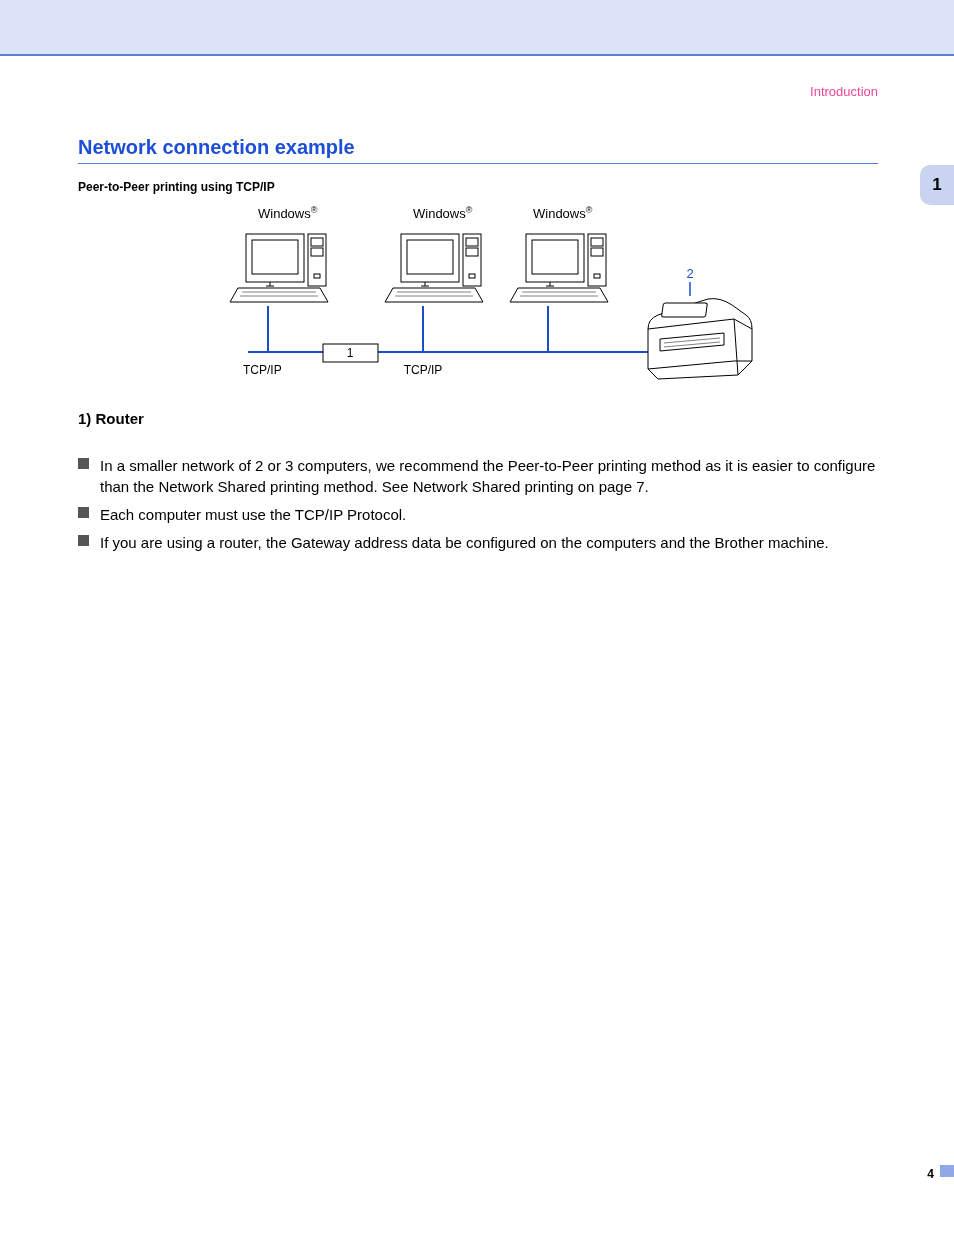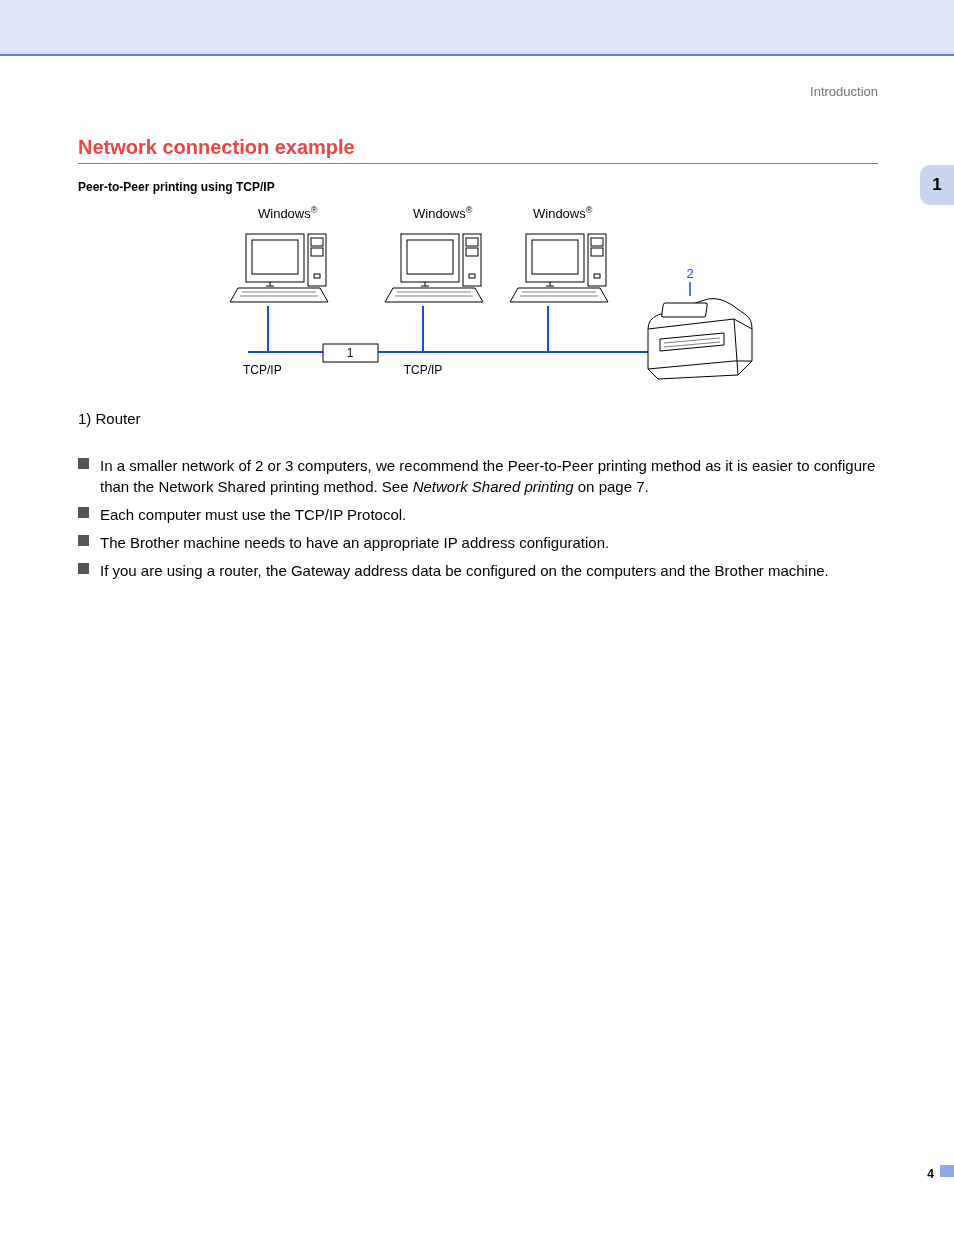--- a/index.html
+++ b/index.html
@@ -18,21 +18,21 @@
   }
   .topline {
     height: 2px;
     background: #5b7fd6;
   }
   .header-section {
     position: absolute;
     top: 84px;
     right: 76px;
     font-size: 13px;
-    color: #737373;
+    color: #ec4899;
   }
   .chapter-tab {
     position: absolute;
     right: 0;
     top: 165px;
     width: 34px;
     height: 40px;
     background: #c9d5f0;
     border-top-left-radius: 10px;
     border-bottom-left-radius: 10px;
@@ -50,21 +50,21 @@
     width: 800px;
   }
   h1 {
     font-size: 27px;
     font-weight: bold;
     margin: 0 0 34px 0;
   }
   h2 {
     font-size: 20px;
     font-weight: bold;
-    color: #ef4444;
+    color: #1d4ed8;
     margin: 0 0 4px 0;
   }
   .h2-rule {
     height: 1px;
     background: #5b7fd6;
     margin-bottom: 16px;
   }
   h3 {
     font-size: 12px;
     font-weight: bold;
@@ -74,21 +74,21 @@
     font-size: 15px;
     line-height: 1.35;
     margin: 0 0 14px 0;
   }
   .diagram-wrap {
     text-align: center;
     margin: 4px 0 14px 0;
   }
   .legend {
     font-size: 15px;
-    font-weight: normal;
+    font-weight: bold;
     margin: 4px 0 4px 0;
   }
   ul.square {
     list-style: none;
     padding: 0;
     margin: 28px 0 0 0;
   }
   ul.square li {
     position: relative;
     padding-left: 22px;
@@ -98,21 +98,21 @@
   }
   ul.square li::before {
     content: "";
     position: absolute;
     left: 0;
     top: 3px;
     width: 11px;
     height: 11px;
     background: #555;
   }
-  .italic-link { font-style: italic; }
+  .italic-link { }
   .pagenum-bar {
     position: absolute;
     right: 0;
     bottom: 58px;
     width: 14px;
     height: 12px;
     background: #90a8e8;
   }
   .pagenum {
     position: absolute;
@@ -224,22 +224,19 @@
   <div class="legend">1)  Router</div>
 
   <ul class="square">
     <li>
       <span>In a smaller network of 2 or 3 computers, we recommend the Peer-to-Peer printing method as it is easier to configure than the Network Shared printing method. See </span><span class="italic-link">Network Shared printing</span><span> on page 7.</span>
     </li>
     <li>
       <span>Each computer must use the TCP/IP Protocol.</span>
     </li>
     <li>
-      <span>The Brother machine needs to have an appropriate IP address configuration.</span>
-    </li>
-    <li>
       <span>If you are using a router, the Gateway address data be configured on the computers and the Brother machine.</span>
     </li>
   </ul>
 </div>
 
 <div class="pagenum">4</div>
 <div class="pagenum-bar"></div>
 
 </body></html>

